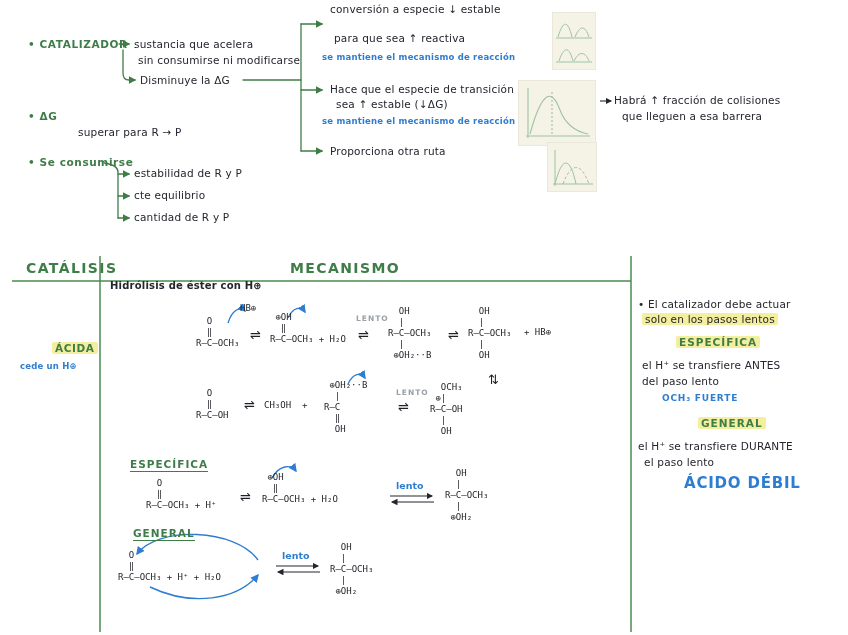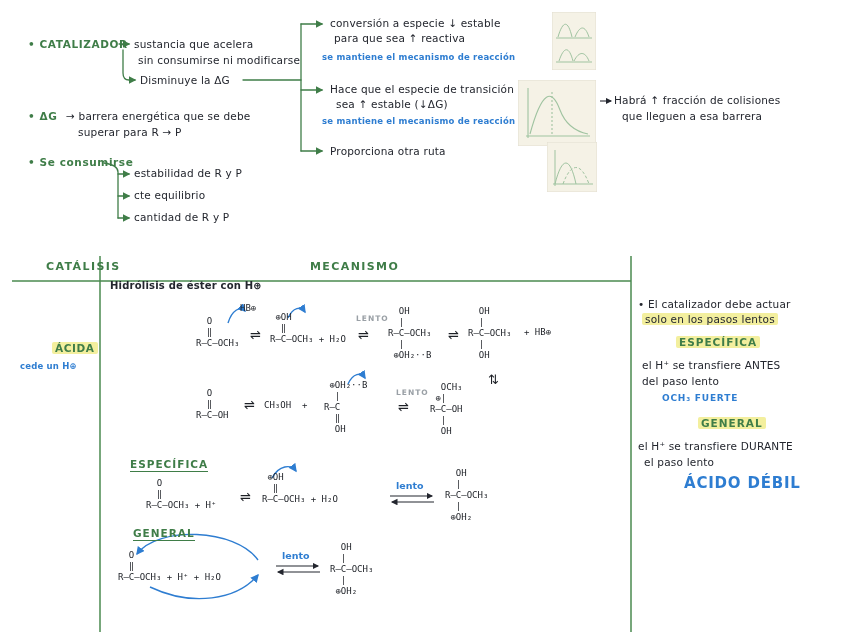--- a/index.html
+++ b/index.html
@@ -2,21 +2,21 @@
 <html><head>
 <meta charset="utf-8">
 <style>
   * { box-sizing: border-box; }
   html,body { margin:0; padding:0; background:#ffffff; }
   #canvas { position:relative; width:848px; height:635px; background:#ffffff; overflow:hidden;
             font-family:"DejaVu Sans", sans-serif; }
   .abs { position:absolute; white-space:nowrap; }
   .t { font-size:10.5px; color:#23262e; letter-spacing:.2px; }
   .green { color:#3f7d48; font-weight:bold; letter-spacing:.6px; }
-  .header { font-size:11px; letter-spacing:1.4px;margin-left:20px; }
+  .header { font-size:14px; letter-spacing:1.4px; }
   .blue { color:#2e7dd1; }
   .bnote { font-size:8.5px; font-weight:bold; letter-spacing:.2px; }
   .grey { color:#9aa0a6; font-size:7.5px; font-weight:bold; letter-spacing:1px; }
   .hl { background:#f3ef9e; padding:0 3px; border-radius:2px; }
   .ul { border-bottom:1.3px solid #3f7d48; padding-bottom:1px; }
   .chem { font-family:"DejaVu Sans Mono","DejaVu Sans",monospace; font-size:9px; line-height:11px;
           white-space:pre; color:#1d2026; }
   .eq { font-size:13px; color:#1d2026; line-height:13px; }
   .updn { font-size:13px; color:#1d2026; }
   svg.overlay { position:absolute; left:0; top:0; pointer-events:none; }
@@ -77,29 +77,28 @@
       <path d="M150,587 C192,607 237,600 258,575" marker-end="url(#ab)"></path>
     </g>
   </svg>
 
   <span class="abs t green" style="left:28px; top:38px">• CATALIZADOR</span>
   <span class="abs t" style="left:134px; top:38px">sustancia que acelera</span>
   <span class="abs t" style="left:138px; top:54px">sin consumirse ni modificarse</span>
   <span class="abs t" style="left:140px; top:74px">Disminuye la ΔG</span>
 
   <span class="abs t green" style="left:28px; top:110px">• ΔG</span>
-  <span class="abs t" style="left:66px; top:110px">→ barrera energética que se debe</span>
   <span class="abs t" style="left:78px; top:126px">superar para R → P</span>
 
   <span class="abs t green" style="left:28px; top:156px">• Se consumirse</span>
   <span class="abs t" style="left:134px; top:167px">estabilidad de R y P</span>
   <span class="abs t" style="left:134px; top:189px">cte equilibrio</span>
   <span class="abs t" style="left:134px; top:211px">cantidad de R y P</span>
 
-  <span class="abs t" style="left:330px; top:17px">conversión a especie ↓ estable</span>
+  <span class="abs t" style="left:330px; top:3px">conversión a especie ↓ estable</span>
   <span class="abs t" style="left:334px; top:32px">para que sea ↑ reactiva</span>
   <span class="abs blue bnote" style="left:322px; top:52px">se mantiene el mecanismo de reacción</span>
 
   <span class="abs t" style="left:330px; top:83px">Hace que el especie de transición</span>
   <span class="abs t" style="left:336px; top:98px">sea ↑ estable (↓ΔG)</span>
   <span class="abs blue bnote" style="left:322px; top:116px">se mantiene el mecanismo de reacción</span>
 
   <span class="abs t" style="left:330px; top:145px">Proporciona otra ruta</span>
 
   <span class="abs t" style="left:614px; top:94px">Habrá ↑ fracción de colisiones</span>

